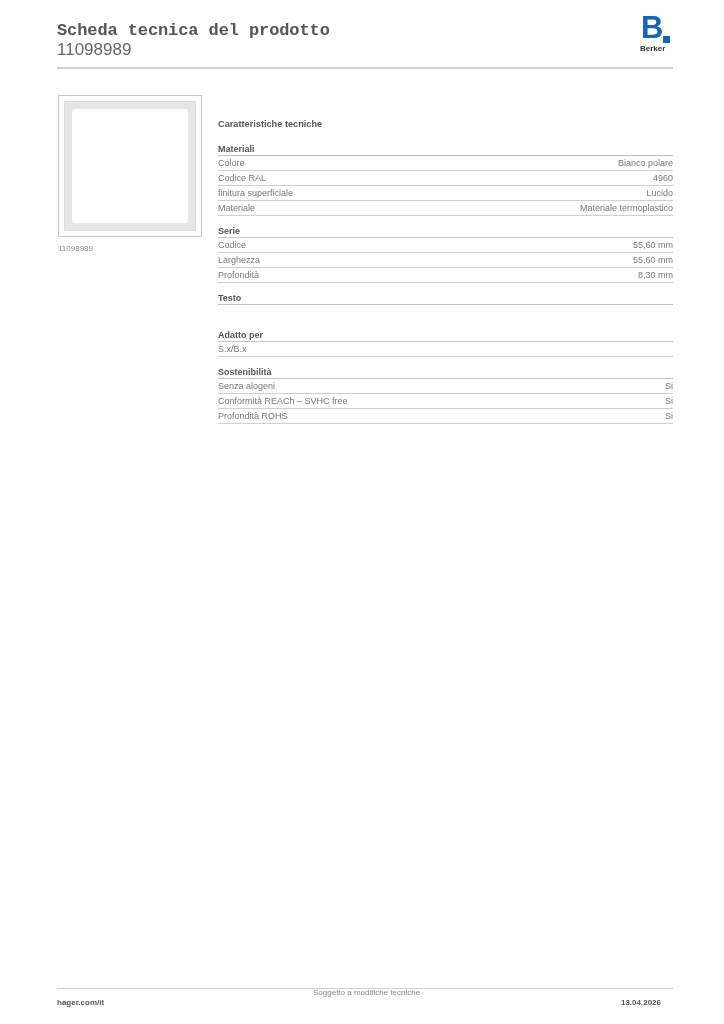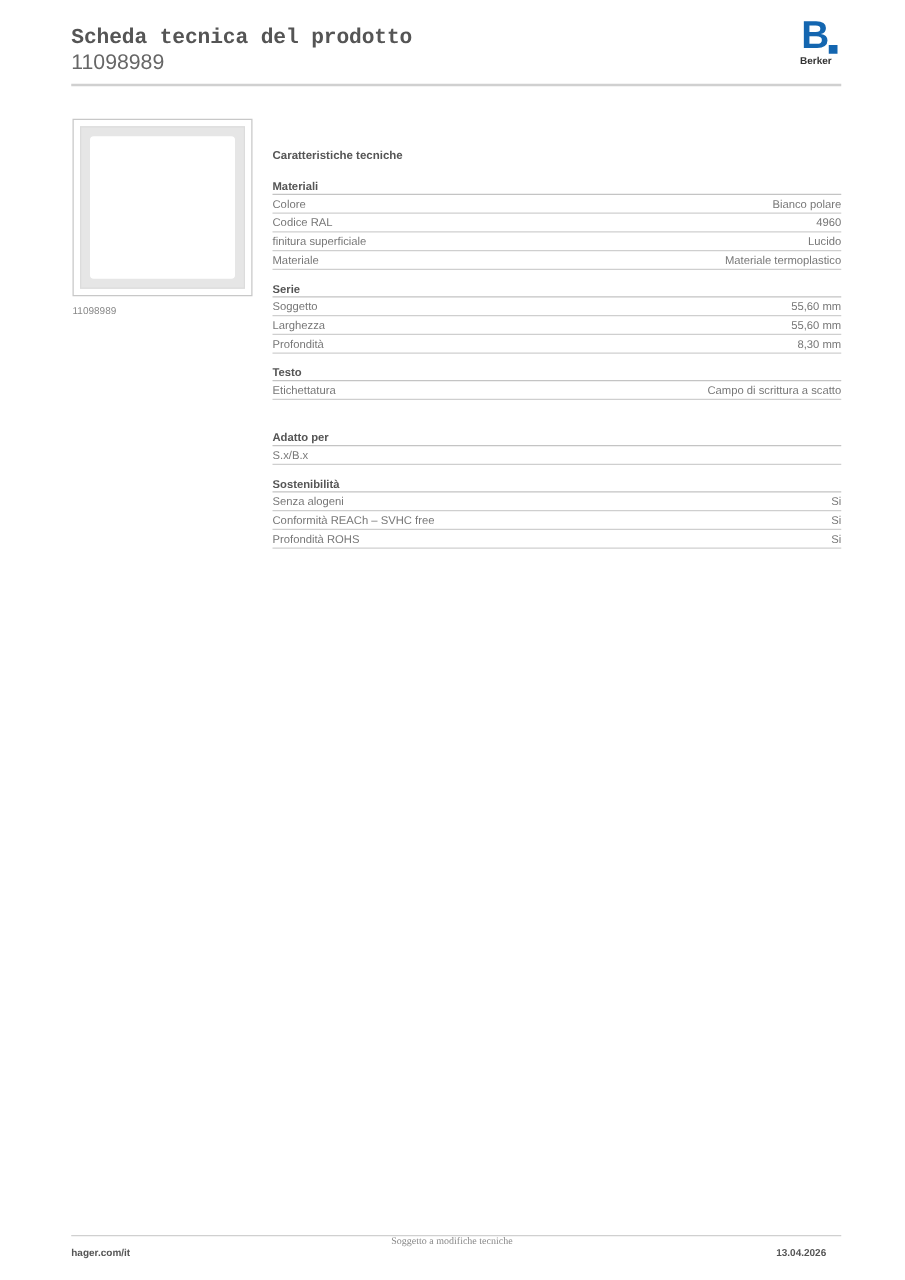--- a/index.html
+++ b/index.html
@@ -100,21 +100,21 @@
     .footer-rule {
       position: absolute; left: 57px; top: 988px;
       width: 616px; height: 1px; background: #d0d0d0;
     }
     .footer-left {
       position: absolute; left: 57px; top: 998px;
       font-size: 8px; font-weight: bold; color: #555555;
     }
     .footer-center {
       position: absolute; left: 313px; top: 988px;
-      font-size: 8px; color: #888888; font-family: Liberation Serif, serif;
+      font-size: 8px; color: #888888;
     }
     .footer-right {
       position: absolute; right: 63px; top: 998px;
       font-size: 8px; font-weight: bold; color: #555555;
     }
   </style>
 </head>
 <body>
 
 <div class="page">
@@ -155,39 +155,35 @@
       </div>
       <div class="row">
         <span>Materiale</span>
         <span class="val">Materiale termoplastico</span>
       </div>
     </div>
 
     <div class="group g-serie">
       <div class="group-title">Serie</div>
       <div class="row">
-        <span>Soggetto</span>
+        <span>Codice</span>
         <span class="val">55,60 mm</span>
       </div>
       <div class="row">
         <span>Larghezza</span>
         <span class="val">55,60 mm</span>
       </div>
       <div class="row">
         <span>Profondità</span>
         <span class="val">8,30 mm</span>
       </div>
     </div>
 
     <div class="group g-testo">
       <div class="group-title">Testo</div>
-      <div class="row">
-        <span>Etichettatura</span>
-        <span class="val">Campo di scrittura a scatto</span>
-      </div>
     </div>
 
     <div class="group g-adatto">
       <div class="group-title">Adatto per</div>
       <div class="row">
         <span>S.x/B.x</span>
         <span class="val"></span>
       </div>
     </div>
 

